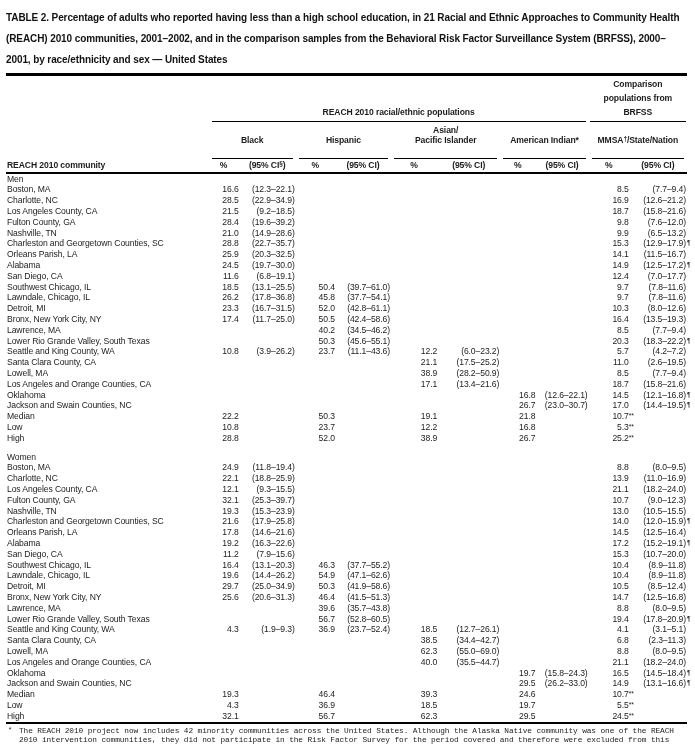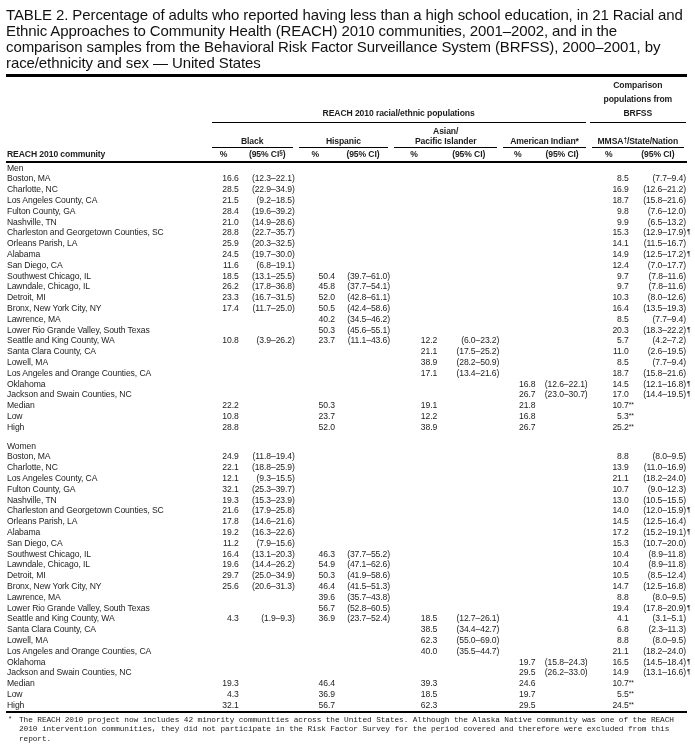--- a/index.html
+++ b/index.html
@@ -6,23 +6,23 @@
   html, body { width: 695px; height: 744px; }
   body {
     background: #fff;
     color: #1c1c1c;
     font-family: "Liberation Sans", "DejaVu Sans", sans-serif;
     overflow: hidden;
     letter-spacing: -0.1px;
   }
   .page { padding: 7px 7px 0 6px; }
   .title {
-    font-size: 15px;
-    font-weight: normal;
-    line-height: 16px;
+    font-size: 10px;
+    font-weight: bold;
+    line-height: 21px;
     color: #121212;
   }
   table {
     border-collapse: collapse;
     table-layout: fixed;
     width: 681px;
     margin-top: 3px;
     border-top: 3px solid #000;
     border-bottom: 2.5px solid #000;
   }
@@ -41,21 +41,21 @@
     padding-bottom: 2px;
     margin: 0 3px;
     line-height: 14px;
   }
   .comp-inner { margin: 0 1px; }
   .sub { padding-top: 4px; }
   .sub-inner {
     border-bottom: 1px solid #000;
     text-align: center;
     line-height: 9.6px;
-    padding-bottom: 1px;
+    padding-bottom: 13px;
     margin: 0 3px;
   }
   .colhead th { padding: 2px 0 1px; line-height: 9.5px; text-align: center; }
   sup { font-size: 6.5px; vertical-align: top; line-height: 1; }
   tbody td {
     font-size: 8.6px;
     line-height: 10.8px;
     white-space: nowrap;
     position: relative;
     vertical-align: bottom;

